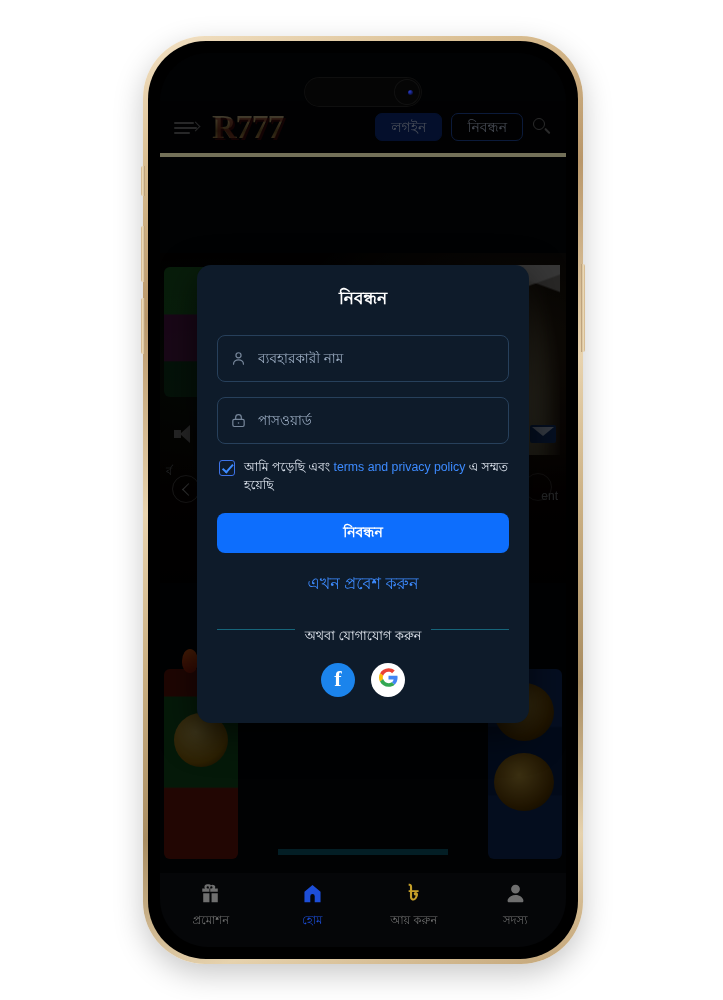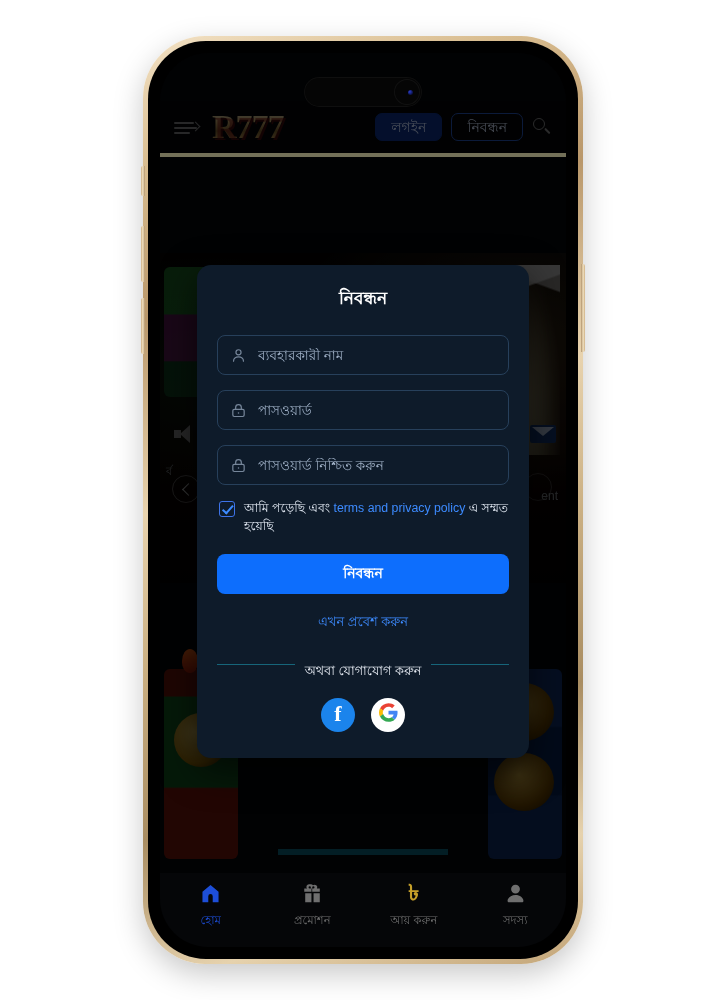--- a/index.html
+++ b/index.html
@@ -335,21 +335,21 @@
   .modal-title {
     text-align: center;
     color: #ffffff;
     font-size: 17px;
     font-weight: 700;
     margin-bottom: 22px;
   }
 
   .field {
     position: relative;
-    height: 40px;
+    height: 47px;
     border: 1px solid #27405b;
     border-radius: 8px;
     background: transparent;
     display: flex; align-items: center;
     padding: 0 12px;
     margin-bottom: 15px;
   }
   .field .fico {
     width: 17px; height: 17px; flex: none; margin-right: 11px;
     opacity: .72;
@@ -412,21 +412,21 @@
     font-size: 14px;
     font-weight: 700;
     font-family: inherit;
     cursor: pointer;
   }
 
   .login-link {
     display: block;
     text-align: center;
     color: #3d8bff;
-    font-size: 13px;
+    font-size: 16px;
     margin-top: 18px;
     cursor: pointer;
     text-decoration: none;
   }
 
   .divider {
     display: flex;
     align-items: center;
     gap: 10px;
     margin-top: 14px;
@@ -558,30 +558,20 @@
               <span class="fico">
                 <svg viewBox="0 0 24 24" fill="none" stroke="#9fb0c6" stroke-width="1.7" stroke-linecap="round" stroke-linejoin="round">
                   <rect x="4" y="10.5" width="16" height="10" rx="2"></rect>
                   <path d="M8 10.5V7.8a4 4 0 0 1 8 0v2.7"></path>
                   <circle cx="12" cy="15.5" r="1.1" fill="#9fb0c6" stroke="none"></circle>
                 </svg>
               </span>
               <input type="password" placeholder="পাসওয়ার্ড" style="">
             </div>
 
-            <div class="field">
-              <span class="fico">
-                <svg viewBox="0 0 24 24" fill="none" stroke="#9fb0c6" stroke-width="1.7" stroke-linecap="round" stroke-linejoin="round">
-                  <rect x="4" y="10.5" width="16" height="10" rx="2"></rect>
-                  <path d="M8 10.5V7.8a4 4 0 0 1 8 0v2.7"></path>
-                  <circle cx="12" cy="15.5" r="1.1" fill="#9fb0c6" stroke="none"></circle>
-                </svg>
-              </span>
-              <input type="password" placeholder="পাসওয়ার্ড নিশ্চিত করুন" style="">
-            </div>
 
 
             <div class="terms-row">
               <div class="checkbox"></div>
               <div class="terms-text">
                 <span>আমি পড়েছি এবং</span>
                 <span class="terms-link">terms and privacy policy</span>
                 <span>এ সম্মত হয়েছি</span>
               </div>
             </div>
@@ -608,39 +598,39 @@
                     <path fill="#FBBC05" d="M10.4 28.4c-.5-1.5-.8-3-.8-4.6s.3-3.1.8-4.6l-7.8-6.1C.9 16.3 0 20 0 23.8s.9 7.5 2.6 10.7l7.8-6.1z"></path>
                     <path fill="#34A853" d="M24 47.5c6.2 0 11.5-2 15.3-5.5l-7.6-5.9c-2.1 1.4-4.8 2.3-7.7 2.3-6.4 0-11.7-4.5-13.6-10.3l-7.8 6.1C6.5 42.1 14.6 47.5 24 47.5z"></path>
                   </svg>
                 </span>
               </div>
             </div>
           </div>
 
           <div class="bottom-nav">
 
-            <div class="nav-item active">
-              <span class="nav-ico">
-                <svg width="23" height="23" viewBox="0 0 24 24" fill="#1d4ed8">
-                  <path d="M12 3.2L3.6 10.3V21h6.1v-6.1a2.3 2.3 0 0 1 4.6 0V21h6.1V10.3z"></path>
-                </svg>
-              </span>
-              <span class="nav-label">হোম</span>
-            </div>
-
             <div class="nav-item">
               <span class="nav-ico">
                 <svg width="23" height="23" viewBox="0 0 24 24" fill="#6f6f6f">
                   <path d="M8.3 2.4a2.7 2.7 0 0 0-2 4.5H3.4v3.4h7.5V6.9H9.1a1.2 1.2 0 1 1 1.2-1.2v1.2h1.4V5.7a1.2 1.2 0 1 1 1.2 1.2h-1.2v3.4h7.9V6.9h-3a2.7 2.7 0 0 0-4.1-3.4 2.7 2.7 0 0 0-2.2-1.1z"></path>
                   <path d="M4.4 11.8V21h6.5v-9.2zm8.7 0V21h6.5v-9.2z"></path>
                 </svg>
               </span>
               <span class="nav-label">প্রমোশন</span>
             </div>
 
+            <div class="nav-item active">
+              <span class="nav-ico">
+                <svg width="23" height="23" viewBox="0 0 24 24" fill="#1d4ed8">
+                  <path d="M12 3.2L3.6 10.3V21h6.1v-6.1a2.3 2.3 0 0 1 4.6 0V21h6.1V10.3z"></path>
+                </svg>
+              </span>
+              <span class="nav-label">হোম</span>
+            </div>
+
             <div class="nav-item">
               <span class="nav-ico">
                 <span class="taka">৳</span>
               </span>
               <span class="nav-label">আয় করুন</span>
             </div>
 
             <div class="nav-item">
               <span class="nav-ico">
                 <svg width="23" height="23" viewBox="0 0 24 24" fill="#6f6f6f">

